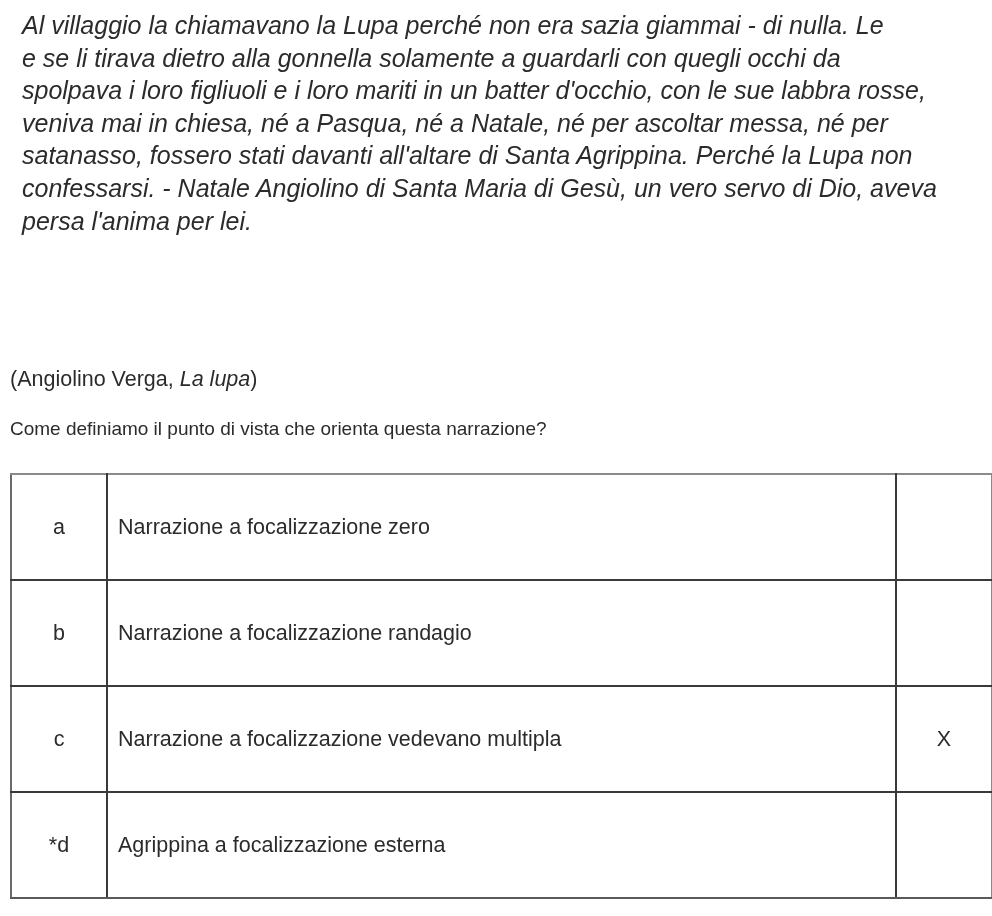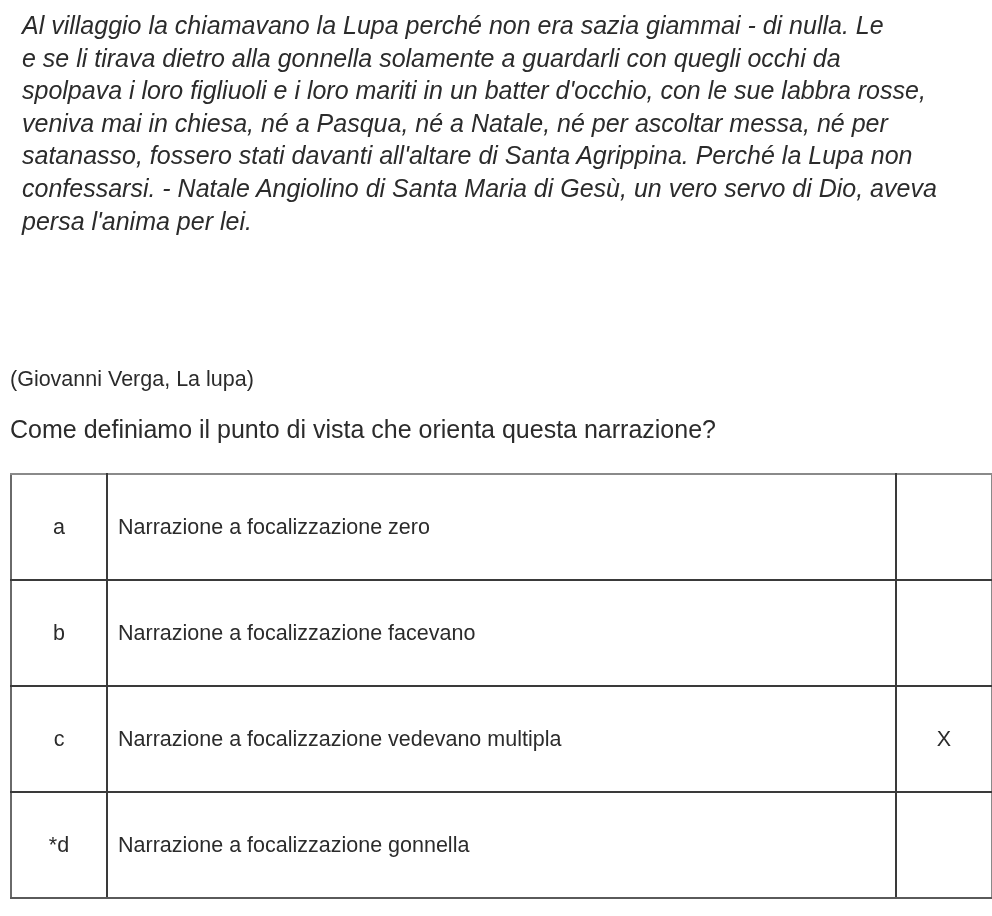--- a/index.html
+++ b/index.html
@@ -33,26 +33,27 @@
     .citation {
       position: absolute;
       left: 10px;
       top: 364px;
       font-size: 21.5px;
       line-height: 30px;
       color: #2b2b2b;
       white-space: nowrap;
     }
     .citation .title {
+      font-style: italic;
     }
     .question {
       position: absolute;
       left: 10px;
       top: 414px;
-      font-size: 25px;
+      font-size: 19px;
       line-height: 30px;
       color: #2b2b2b;
       white-space: nowrap;
     }
     .answers {
       position: absolute;
       left: 10px;
       top: 473px;
       width: 973px;
       border-collapse: collapse;
@@ -78,40 +79,40 @@
 <p class="passage">
   <span class="line">Al villaggio la chiamavano la Lupa perché non era sazia giammai - di nulla. Le</span>
   <span class="line">e se li tirava dietro alla gonnella solamente a guardarli con quegli occhi da</span>
   <span class="line">spolpava i loro figliuoli e i loro mariti in un batter d'occhio, con le sue labbra rosse,</span>
   <span class="line">veniva mai in chiesa, né a Pasqua, né a Natale, né per ascoltar messa, né per</span>
   <span class="line">satanasso, fossero stati davanti all'altare di Santa Agrippina. Perché la Lupa non</span>
   <span class="line">confessarsi. - Natale Angiolino di Santa Maria di Gesù, un vero servo di Dio, aveva</span>
   <span class="line">persa l'anima per lei.</span>
 </p>
 
-<div class="citation"><span>(Giovanni Verga, </span><span class="title">La lupa</span><span>)</span></div>
+<div class="citation"><span>(Angiolino Verga, </span><span class="title">La lupa</span><span>)</span></div>
 
 <div class="question">Come definiamo il punto di vista che orienta questa narrazione?</div>
 
 <table class="answers">
   <tbody>
     <tr>
       <td class="col-letter">a</td>
       <td class="col-text">Narrazione a focalizzazione zero</td>
       <td class="col-mark"></td>
     </tr>
     <tr>
       <td class="col-letter">b</td>
-      <td class="col-text">Narrazione a focalizzazione facevano</td>
+      <td class="col-text">Narrazione a focalizzazione randagio</td>
       <td class="col-mark"></td>
     </tr>
     <tr>
       <td class="col-letter">c</td>
       <td class="col-text">Narrazione a focalizzazione vedevano multipla</td>
       <td class="col-mark">X</td>
     </tr>
     <tr>
       <td class="col-letter">*d</td>
-      <td class="col-text">Narrazione a focalizzazione gonnella</td>
+      <td class="col-text">Agrippina a focalizzazione esterna</td>
       <td class="col-mark"></td>
     </tr>
   </tbody>
 </table>
 
 </body></html>

